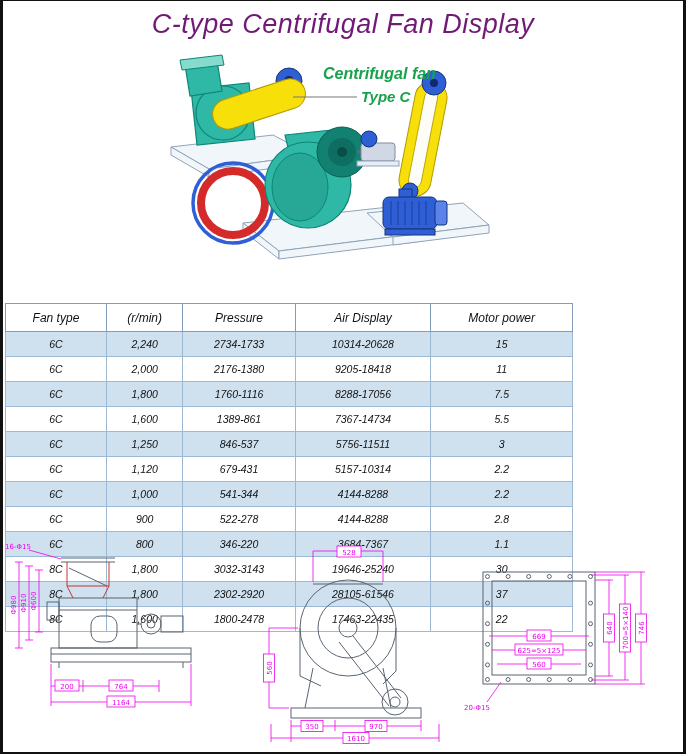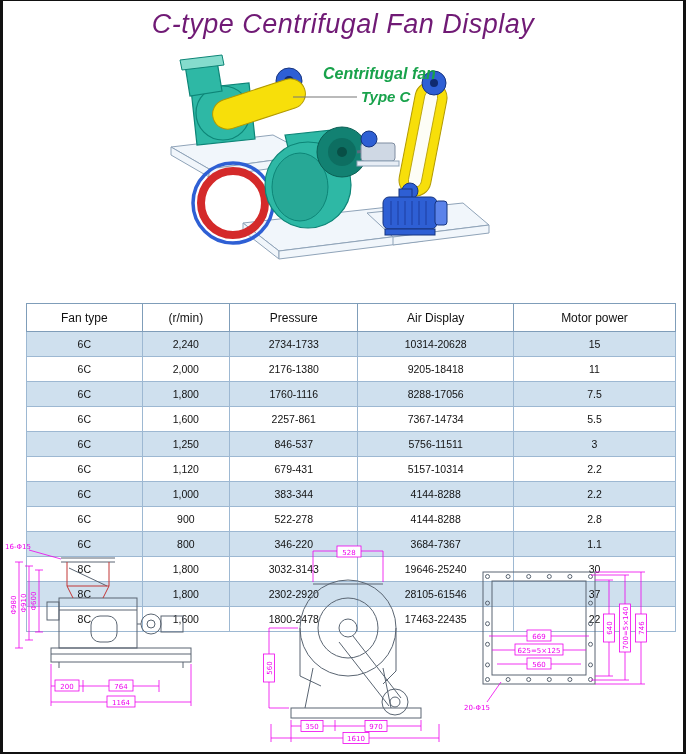--- a/index.html
+++ b/index.html
@@ -13,21 +13,21 @@
   }
   .title {
     position:absolute; top:8px; left:0; width:100%;
     text-align:center; font-style:italic; font-size:27px; color:#701a75;
     letter-spacing:0.5px;
   }
   .illustration { position:absolute; left:158px; top:50px; width:370px; height:250px; }
   .fan-label-1 { font:italic bold 16px "Liberation Sans", sans-serif; fill:var(--accent); }
   .fan-label-2 { font:italic bold 15px "Liberation Sans", sans-serif; fill:var(--accent); }
 
-  .table-wrap { position:absolute; left:23px; top:302px; width:650px; }
+  .table-wrap { position:absolute; left:2px; top:302px; width:568px;font-style:italic; }
   table { width:100%; border-collapse:collapse; border:1px solid #5a7a9a; }
   th {
     border:1px solid #7f9db9; height:28px; font-weight:normal; font-size:12px;
     color:#111; background:#fff; text-align:center;
   }
   td {
     border:1px solid #9db8d2; height:14px; padding:6px 2px; font-size:10.5px;
     color:#111; text-align:center;
   }
   tbody tr:nth-child(odd) td { background:var(--stripe); }
@@ -157,42 +157,42 @@
           <tr>
             <td>6C</td>
             <td>1,800</td>
             <td>1760-1116</td>
             <td>8288-17056</td>
             <td>7.5</td>
           </tr>
           <tr>
             <td>6C</td>
             <td>1,600</td>
-            <td>2257-861</td>
+            <td>1389-861</td>
             <td>7367-14734</td>
             <td>5.5</td>
           </tr>
           <tr>
             <td>6C</td>
             <td>1,250</td>
             <td>846-537</td>
             <td>5756-11511</td>
             <td>3</td>
           </tr>
           <tr>
             <td>6C</td>
             <td>1,120</td>
             <td>679-431</td>
             <td>5157-10314</td>
             <td>2.2</td>
           </tr>
           <tr>
             <td>6C</td>
             <td>1,000</td>
-            <td>383-344</td>
+            <td>541-344</td>
             <td>4144-8288</td>
             <td>2.2</td>
           </tr>
           <tr>
             <td>6C</td>
             <td>900</td>
             <td>522-278</td>
             <td>4144-8288</td>
             <td>2.8</td>
           </tr>

